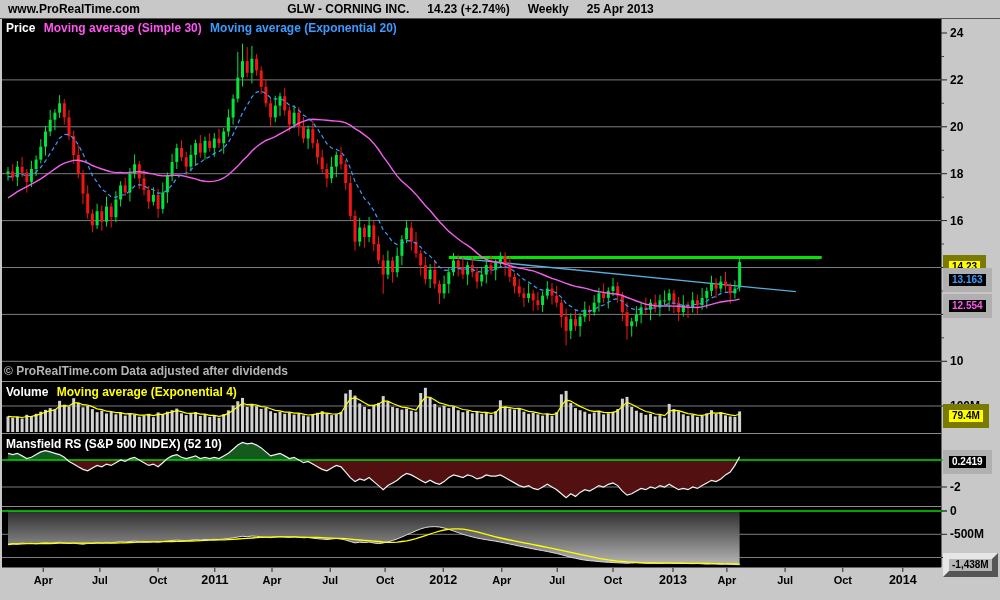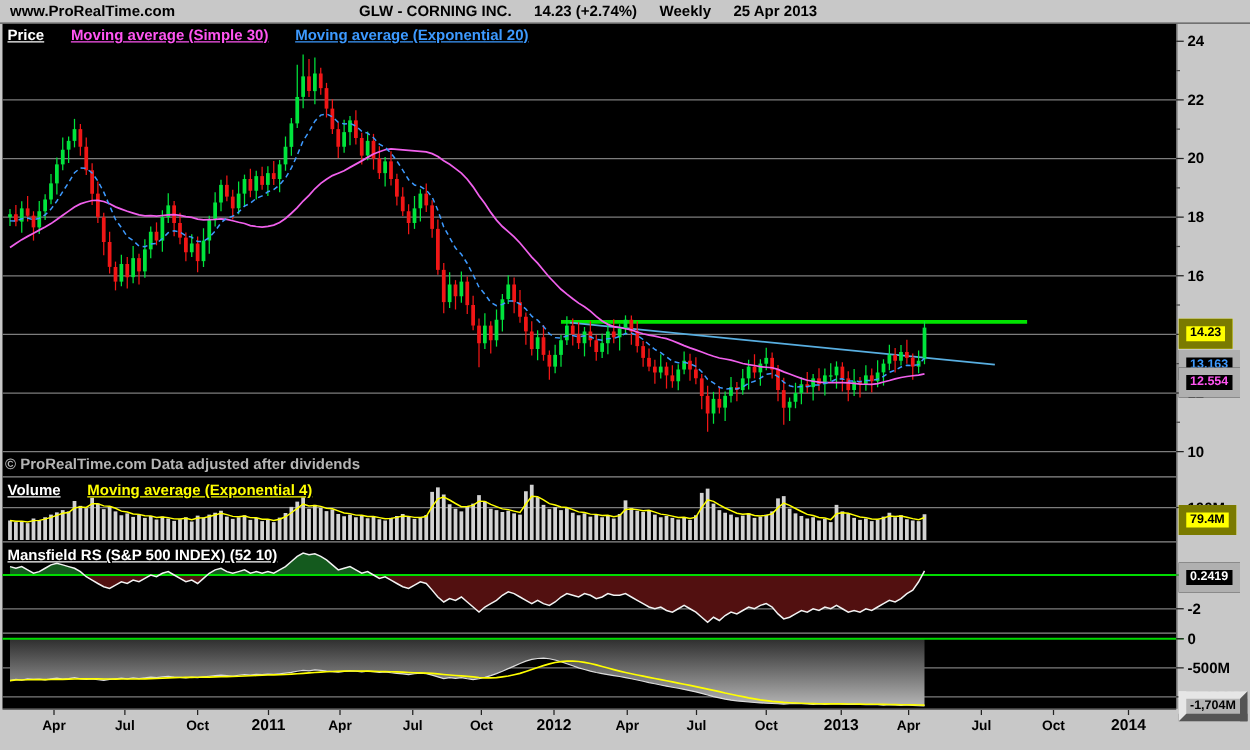--- a/index.html
+++ b/index.html
@@ -5,21 +5,21 @@
   html,body{margin:0;padding:0;}
   body{width:1000px;height:600px;overflow:hidden;background:#c8c8c8;
        font-family:"Liberation Sans",sans-serif;position:relative;}
   #stage{position:absolute;left:0;top:0;width:1000px;height:600px;}
   svg{position:absolute;left:0;top:0;}
   .hdr{position:absolute;top:2px;height:14px;font-size:12px;font-weight:bold;color:#000;white-space:nowrap;}
   #site-label{left:8px;}
   #title-bar{left:0;width:941px;top:2px;text-align:center;}
   #title-bar span{margin:12px 9px;text-align:right;}
   .panel-hdr{position:absolute;left:6px;font-size:12px;font-weight:bold;white-space:nowrap;z-index:3;}
-  .panel-hdr span{margin-right:18px;text-decoration:underline;}
+  .panel-hdr span{margin-right:5px;}
   #price-hdr{top:21px;}
   #vol-hdr{top:385px;}
   #man-hdr{top:437px;}
   #cfi-hdr{top:509px;}
   .w{color:#ffffff;}
   .gry{color:#9a9a9a;}
   .mag{color:#ff55f2;}
   .blu{color:#3d9aff;}
   .yel{color:#ffff00;}
   #copyright{position:absolute;left:4px;top:364px;font-size:12px;font-weight:bold;color:#b4b4b4;z-index:3;white-space:nowrap;}
@@ -639,19 +639,19 @@
     <span class="w">Volume</span>
     <span class="yel">Moving average (Exponential 4)</span>
   </div>
 
   <div class="panel-hdr" id="man-hdr">
     <span class="w">Mansfield RS (S&amp;P 500 INDEX) (52 10)</span>
   </div>
 
 
   <div class="badge yellow" id="b-last" style="top: 255px;">14.23</div>
-  <div class="badge dark blu" id="b-ema" style="top: 280px; text-decoration: underline;">13.163</div>
+  <div class="badge dark blu" id="b-ema" style="top: 268px;">13.163</div>
   <div class="badge dark mag" id="b-sma" style="top: 294px;">12.554</div>
   <div class="badge yellow" id="b-vol" style="top: 404px;">79.4M</div>
   <div class="badge dark w" id="b-man" style="top: 450px;">0.2419</div>
-  <div class="badge gray" id="b-cfi" style="top: 553px;">-1,704M</div>
+  <div class="badge gray" id="b-cfi" style="top: 553px;">-1,438M</div>
 
 </div>
 
 </body></html>

